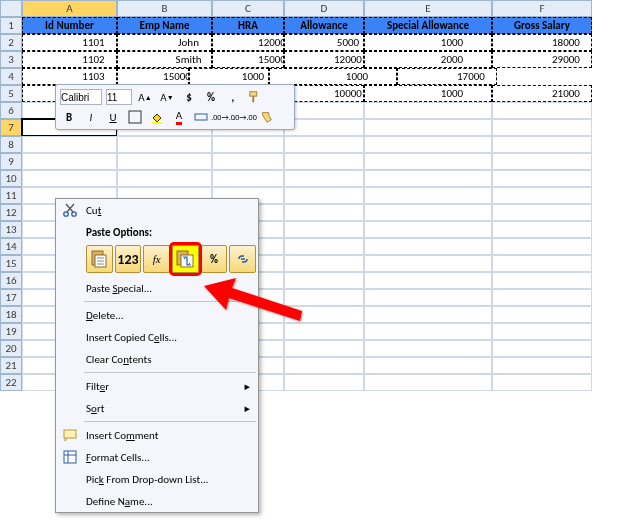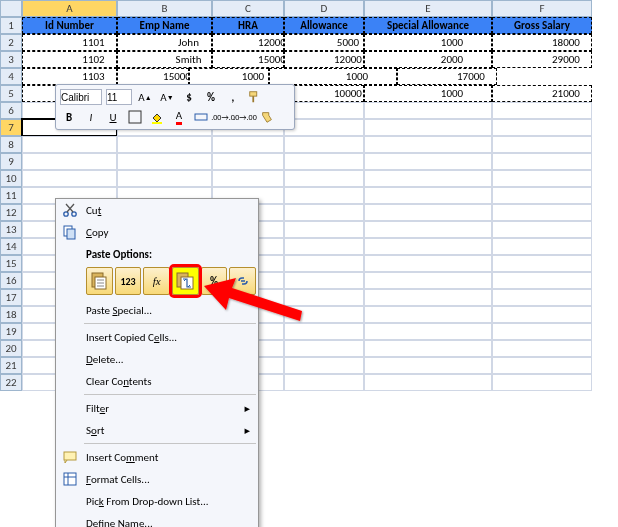--- a/index.html
+++ b/index.html
@@ -330,47 +330,38 @@
   <div class="ctxitem">
     <span class="icn">
         <svg viewBox="0 0 16 16">
           <circle cx="4" cy="12" r="2.2" fill="none" stroke="#2a5caa" stroke-width="1.3"></circle>
           <circle cx="12" cy="12" r="2.2" fill="none" stroke="#2a5caa" stroke-width="1.3"></circle>
           <path d="M5 10L12 2M11 10L4 2" stroke="#555" stroke-width="1.3"></path>
         </svg>
       </span>
     <span>Cu<u class="ak">t</u></span>
   </div>
-  <div class="ctxitem">
-    <span class="icn">
-        <svg viewBox="0 0 16 16">
-          <rect x="2" y="2" width="8" height="10" fill="#fff" stroke="#2a5caa"></rect>
-          <rect x="5" y="5" width="8" height="10" fill="#cfe0f5" stroke="#2a5caa"></rect>
-        </svg>
-      </span>
-    <span><u class="ak">C</u>opy</span>
-  </div>
   <div class="ctxlabel">
     <span class="icn" style="position:absolute;left:6px"><svg viewBox="0 0 16 16">
           <rect x="3" y="2" width="10" height="12" fill="#d9b35c" stroke="#8a6a2a"></rect>
           <rect x="5" y="1" width="6" height="3" fill="#bbb" stroke="#666"></rect>
           <rect x="5" y="6" width="8" height="9" fill="#fff" stroke="#8a6a2a"></rect>
         </svg></span>
     <span>Paste Options:</span>
   </div>
   <div class="pastebar">
     <div class="pastebtn">
         <svg viewBox="0 0 20 20">
           <rect x="3" y="2" width="11" height="14" fill="#d9b35c" stroke="#8a6a2a"></rect>
           <rect x="6" y="6" width="11" height="12" fill="#fff" stroke="#8a6a2a"></rect>
           <path d="M8 9h7M8 12h7M8 15h7" stroke="#888"></path>
         </svg>
       </div>
     <div class="pastebtn">
-        <span style="font-size:10px;font-weight:bold">123</span>
+        <span style="font-size:14px;font-weight:bold">123</span>
       </div>
     <div class="pastebtn">
         <span style="font-style:italic;font-family:serif">fx</span>
       </div>
     <div class="pastebtn hl">
         <svg viewBox="0 0 20 20">
           <rect x="2" y="2" width="11" height="14" fill="#d9b35c" stroke="#8a6a2a"></rect>
           <rect x="6" y="6" width="12" height="12" fill="#fff" stroke="#8a6a2a"></rect>
           <path d="M8 8h4v4" fill="none" stroke="#2a5caa" stroke-width="1.2"></path>
           <path d="M16 16h-4v-4" fill="none" stroke="#2a5caa" stroke-width="1.2"></path>
@@ -385,24 +376,24 @@
           <path d="M6 10a3 3 0 013-3h2M14 10a3 3 0 01-3 3h-2" fill="none" stroke="#2a5caa" stroke-width="1.5"></path>
           <path d="M8 10h4" stroke="#2a5caa" stroke-width="1.5"></path>
         </svg>
       </div>
   </div>
   <div class="ctxitem">
       <span>Paste <u class="ak">S</u>pecial...</span>
     </div>
   <div class="ctxsep"></div>
   <div class="ctxitem">
+      <span><u class="ak">D</u>elete...</span>
+    </div>
+  <div class="ctxitem">
       <span>Insert Copied C<u class="ak">e</u>lls...</span>
-    </div>
-  <div class="ctxitem">
-      <span><u class="ak">D</u>elete...</span>
     </div>
   <div class="ctxitem">
       <span>Clear Co<u class="ak">n</u>tents</span>
     </div>
   <div class="ctxsep"></div>
   <div class="ctxitem">
       <span>Filt<u class="ak">e</u>r</span>
       <span class="arrow">▸</span>
     </div>
   <div class="ctxitem">

